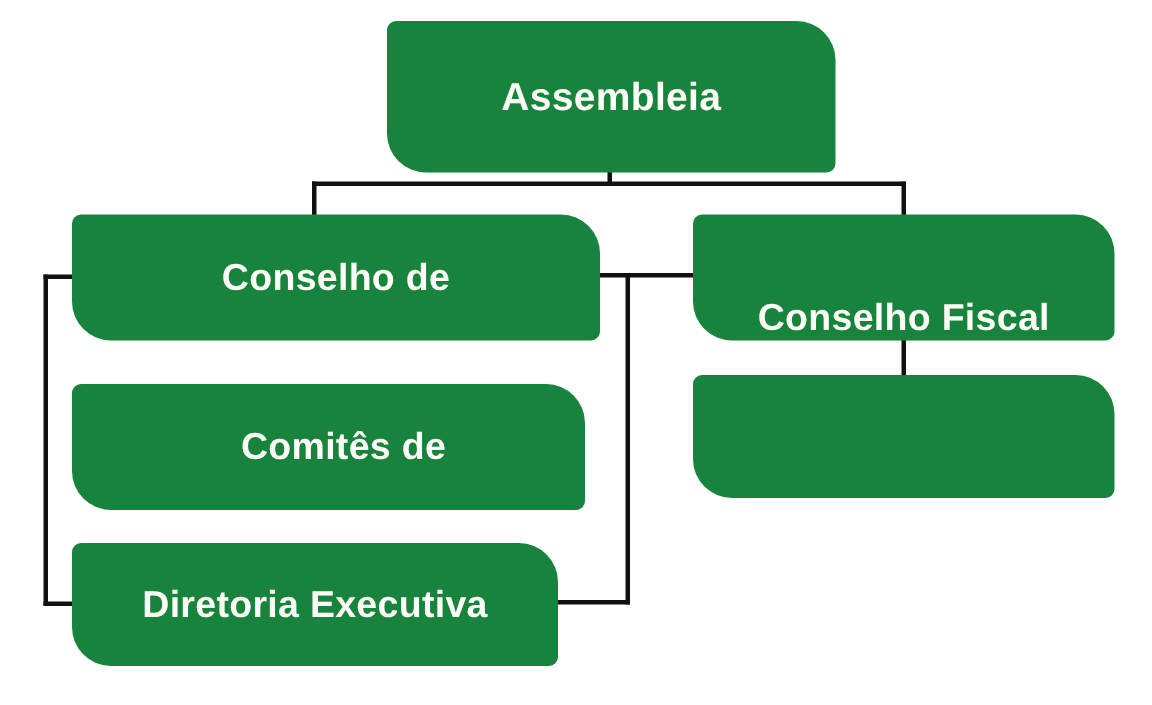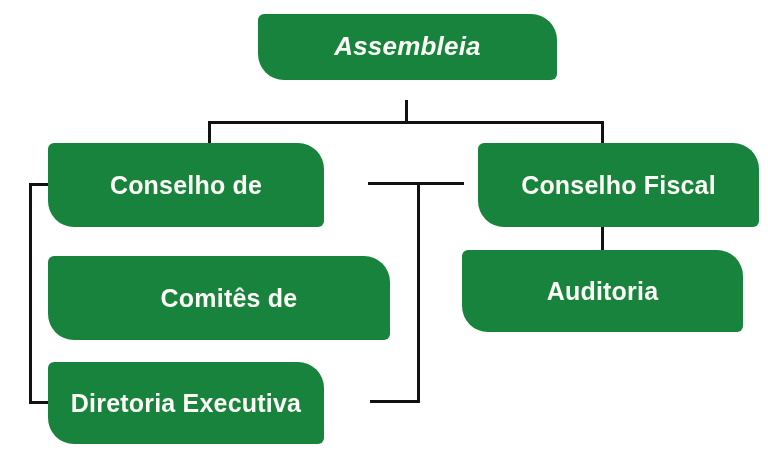--- a/index.html
+++ b/index.html
@@ -33,26 +33,26 @@
     z-index:2;
   }
   .node span{display:block;}
   .node.assembleia{font-size:26px;}
   .line{
     position:absolute;
     background:var(--line);
     z-index:1;
   }
   
-  .assembleia{left:258px;top:14px;width:299px;height:66px;font-style:italic;}
-  .ca{left:48px;top:143px;width:276px;height:84px;}
-  .cf{left:478px;top:143px;width:281px;height:84px;}
+  .assembleia{left:258px;top:14px;width:299px;height:101px;}
+  .ca{left:48px;top:143px;width:352px;height:84px;}
+  .cf{left:462px;top:143px;width:281px;height:84px;justify-content:flex-end;}
   .comites{left:48px;top:256px;width:322px;height:84px;padding-left:20px;}
   .auditoria{left:462px;top:250px;width:281px;height:82px;}
-  .diretoria{left:48px;top:362px;width:276px;height:82px;}
+  .diretoria{left:48px;top:362px;width:324px;height:82px;}
   
   .v-assembleia{left:405px;top:100px;width:3px;height:24px;}
   .h-top{left:208px;top:121px;width:396px;height:3px;}
   .v-drop-left{left:208px;top:121px;width:3px;height:25px;}
   .v-drop-right{left:601px;top:121px;width:3px;height:25px;}
   .h-mid{left:368px;top:182px;width:96px;height:3px;}
   .v-mid{left:417px;top:182px;width:3px;height:221px;}
   .h-mid-bottom{left:370px;top:400px;width:50px;height:3px;}
   .h-left-top{left:29px;top:183px;width:21px;height:3px;}
   .v-left{left:29px;top:183px;width:3px;height:221px;}
@@ -86,20 +86,19 @@
 
   <div class="node cf">
     <span>Conselho Fiscal</span>
   </div>
 
   <div class="node comites">
     <span>Comitês de</span>
   </div>
 
   <div class="node auditoria">
-    <span>Auditoria</span>
   </div>
 
   <div class="node diretoria">
     <span>Diretoria Executiva</span>
   </div>
 
 </div>
 
 </body></html>

